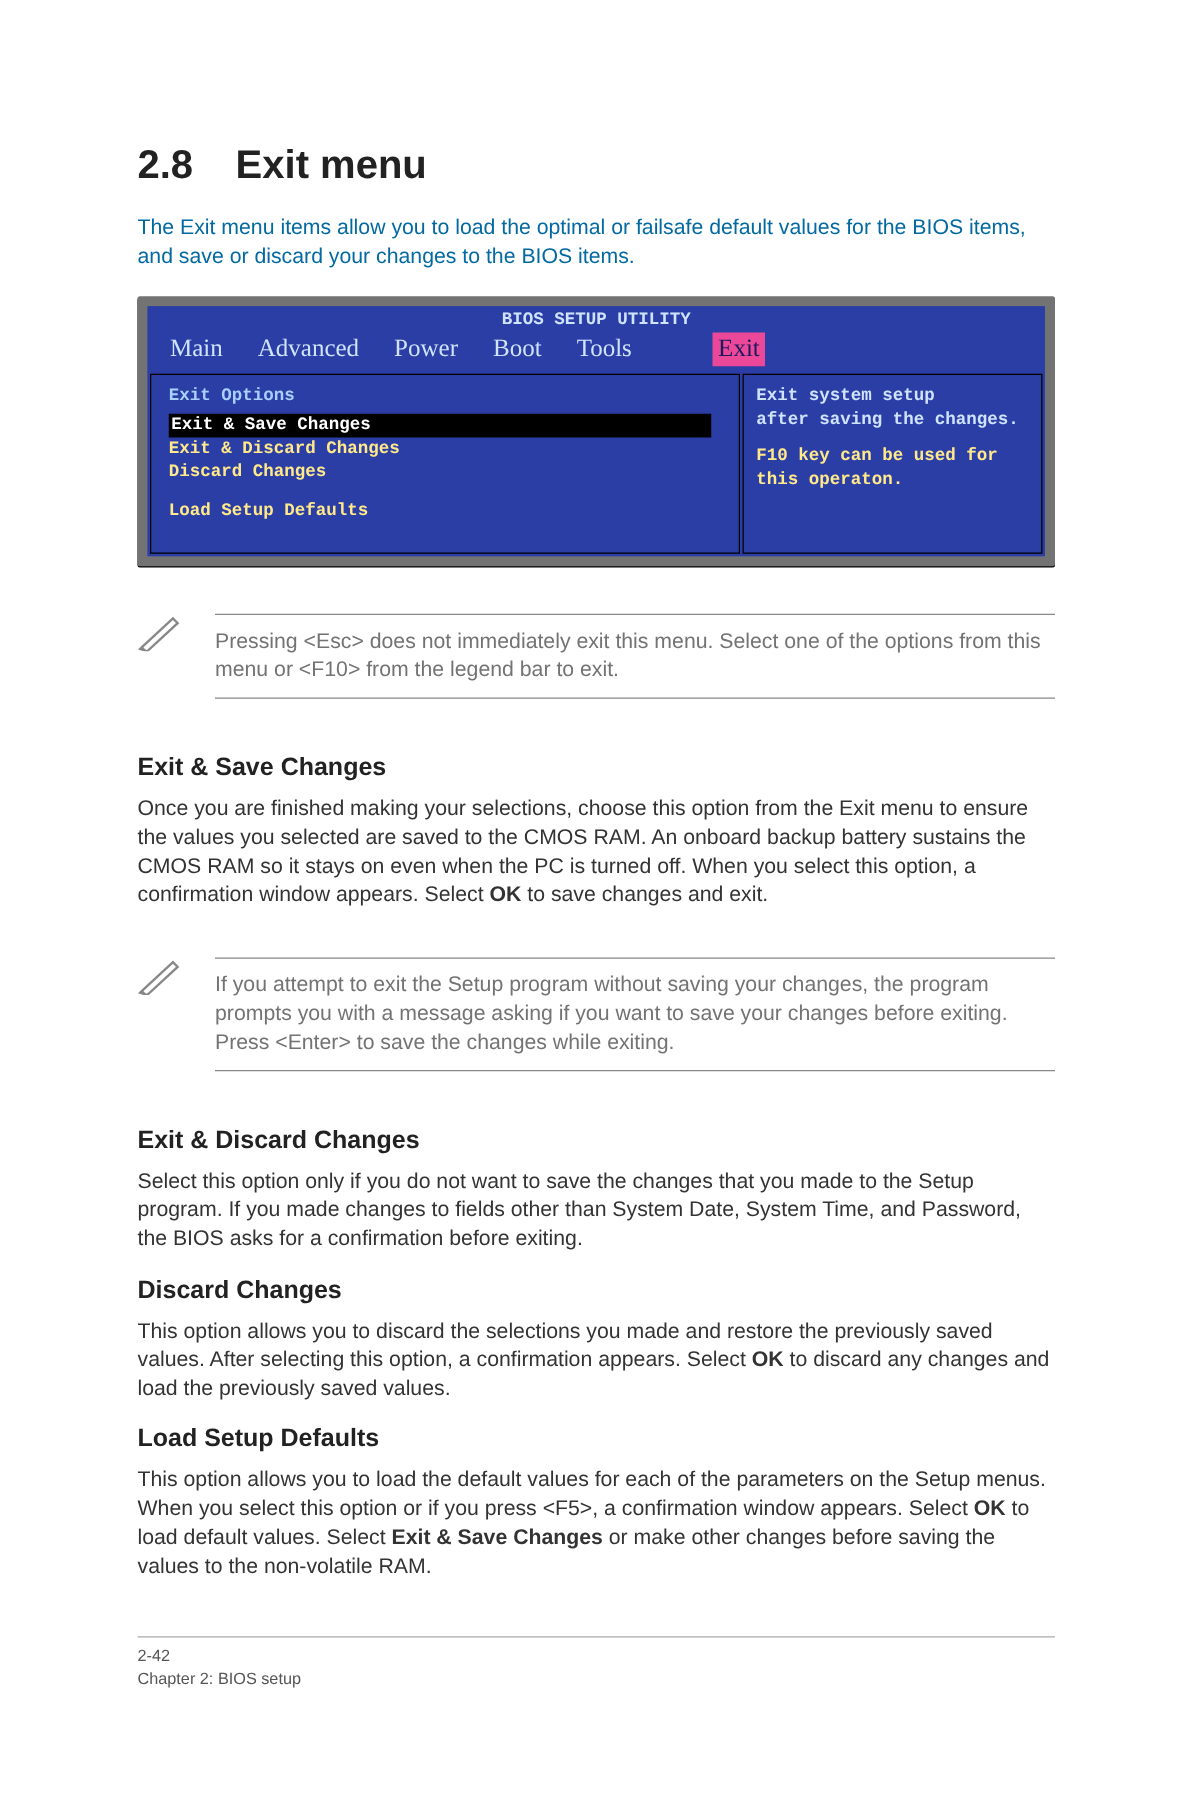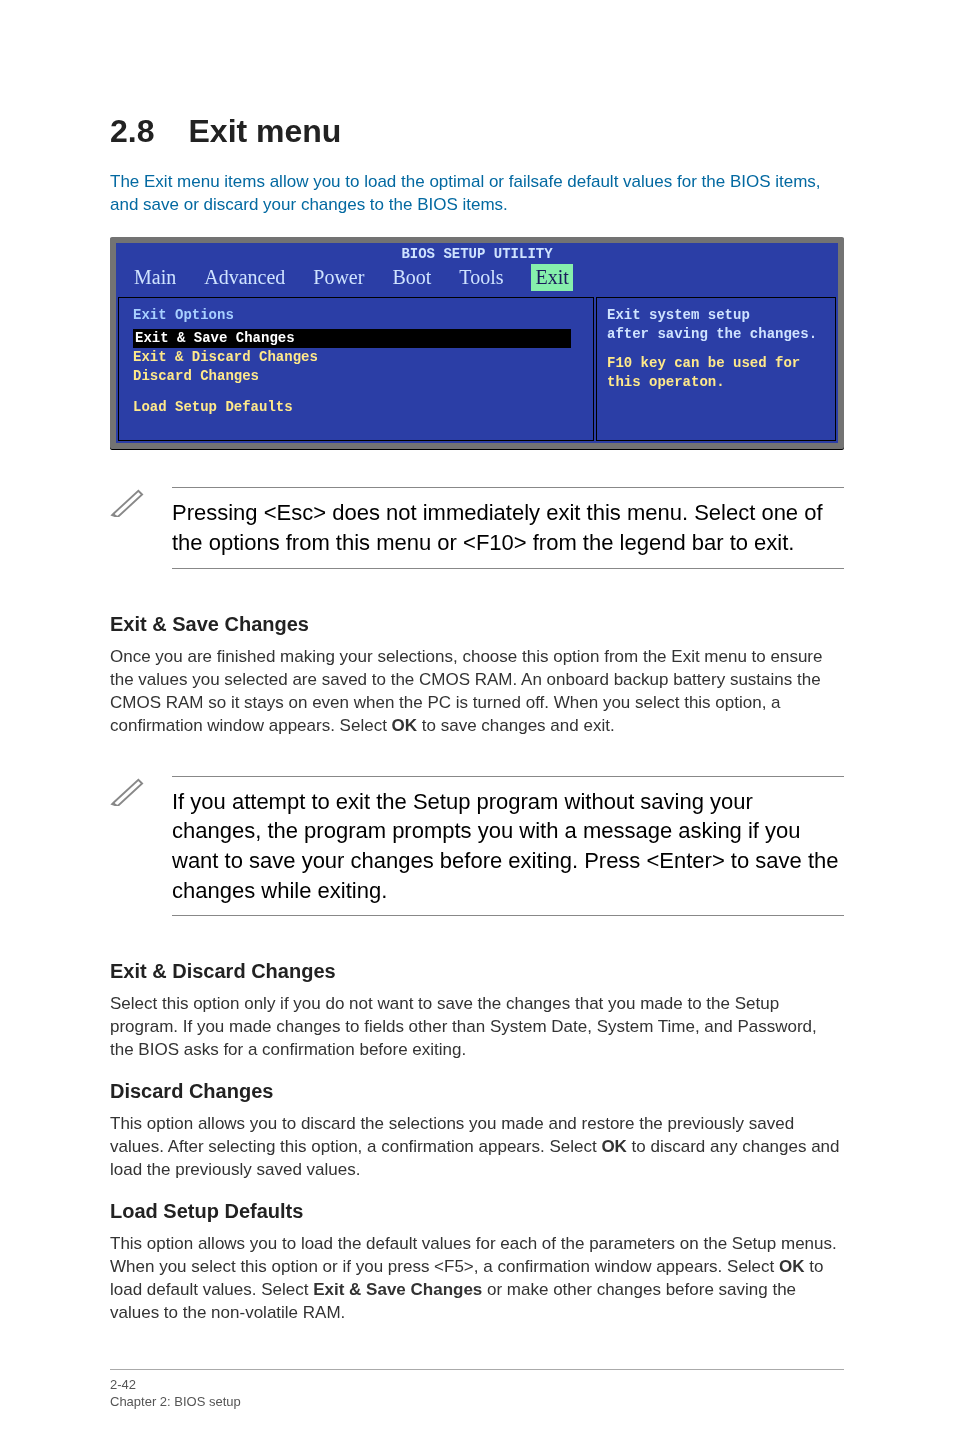--- a/index.html
+++ b/index.html
@@ -15,21 +15,21 @@
   }
   h1.section-title {
     font-size: 32px;
     font-weight: 800;
     margin-bottom: 18px;
   }
   h1.section-title .num { display:inline-block; margin-right: 34px; }
   p.intro { margin-bottom: 20px; font-size: 17px; color:#0369a1;}
   .bios-box {
     width: 100%;
-    border: 6px solid #737373;
+    border: 8px solid #737373;
     background: #2b3ea6;
     border-radius: 2px;
     overflow: hidden;
     box-shadow: 0 1px 0 #000;
   }
   .bios-title {
     text-align: center;
     color: #cfe3ff;
     font-family: "Courier New", monospace;
     font-weight: bold;
@@ -41,23 +41,24 @@
     display: flex;
     gap: 28px;
     padding: 0 18px 4px 18px;
     background: #2b3ea6;
     font-family: Liberation Serif, serif;
     color: #cfe3ff;
     font-size: 20px;
   }
   .bios-tabs .tab { color:#cfe3ff; }
   .bios-tabs .tab.active {
-    background: #86efac;
+    background: #ec4899;
     color: #1a1a5c;
     padding: 0 4px;
+    margin-left: 37px;
   }
   .bios-body {
     display: flex;
     background: #2b3ea6;
     padding: 2px;
     gap: 2px;
   }
   .bios-left {
     flex: 1;
     background: #2b3ea6;
@@ -96,22 +97,22 @@
   .note-block .icon {
     width: 38px; height: 30px;
     color: #7a7a7a;
     flex-shrink:0;
   }
   .note-block .text {
     border-top: 1px solid #888;
     border-bottom: 1px solid #888;
     padding: 10px 0;
     flex: 1;
-    font-size: 22px;
-    color: #000000;
+    font-size: 17px;
+    color: #737373;
   }
   h2.sub {
     font-size: 20px;
     font-weight: 700;
     margin: 16px 0 8px 0;
   }
   p.body { margin-bottom: 14px; color:#333;}
   strong { font-weight: 700; }
   .footer {
     display:flex;

